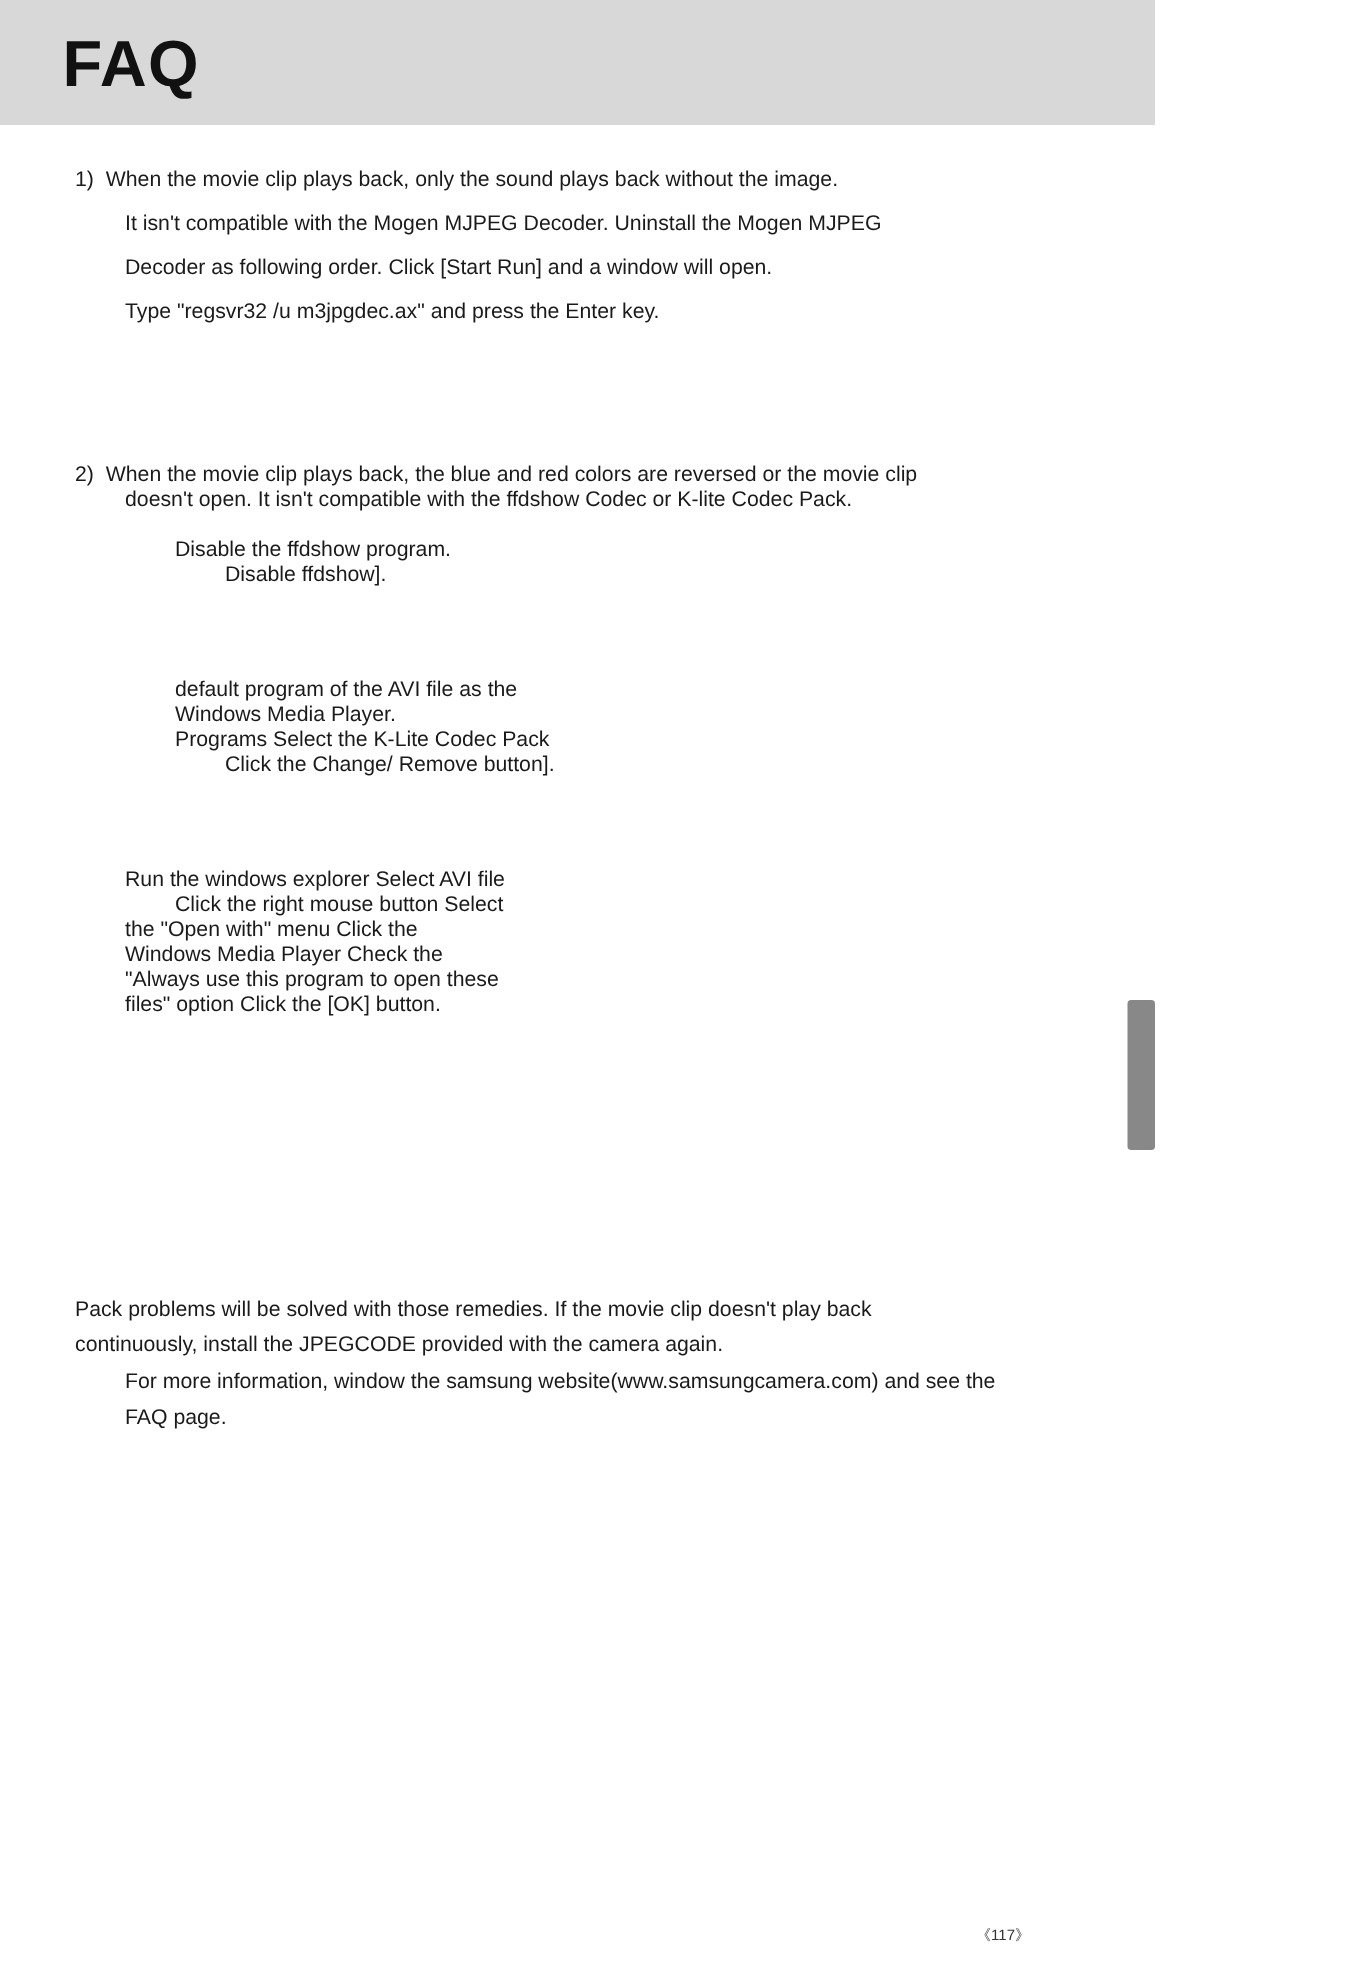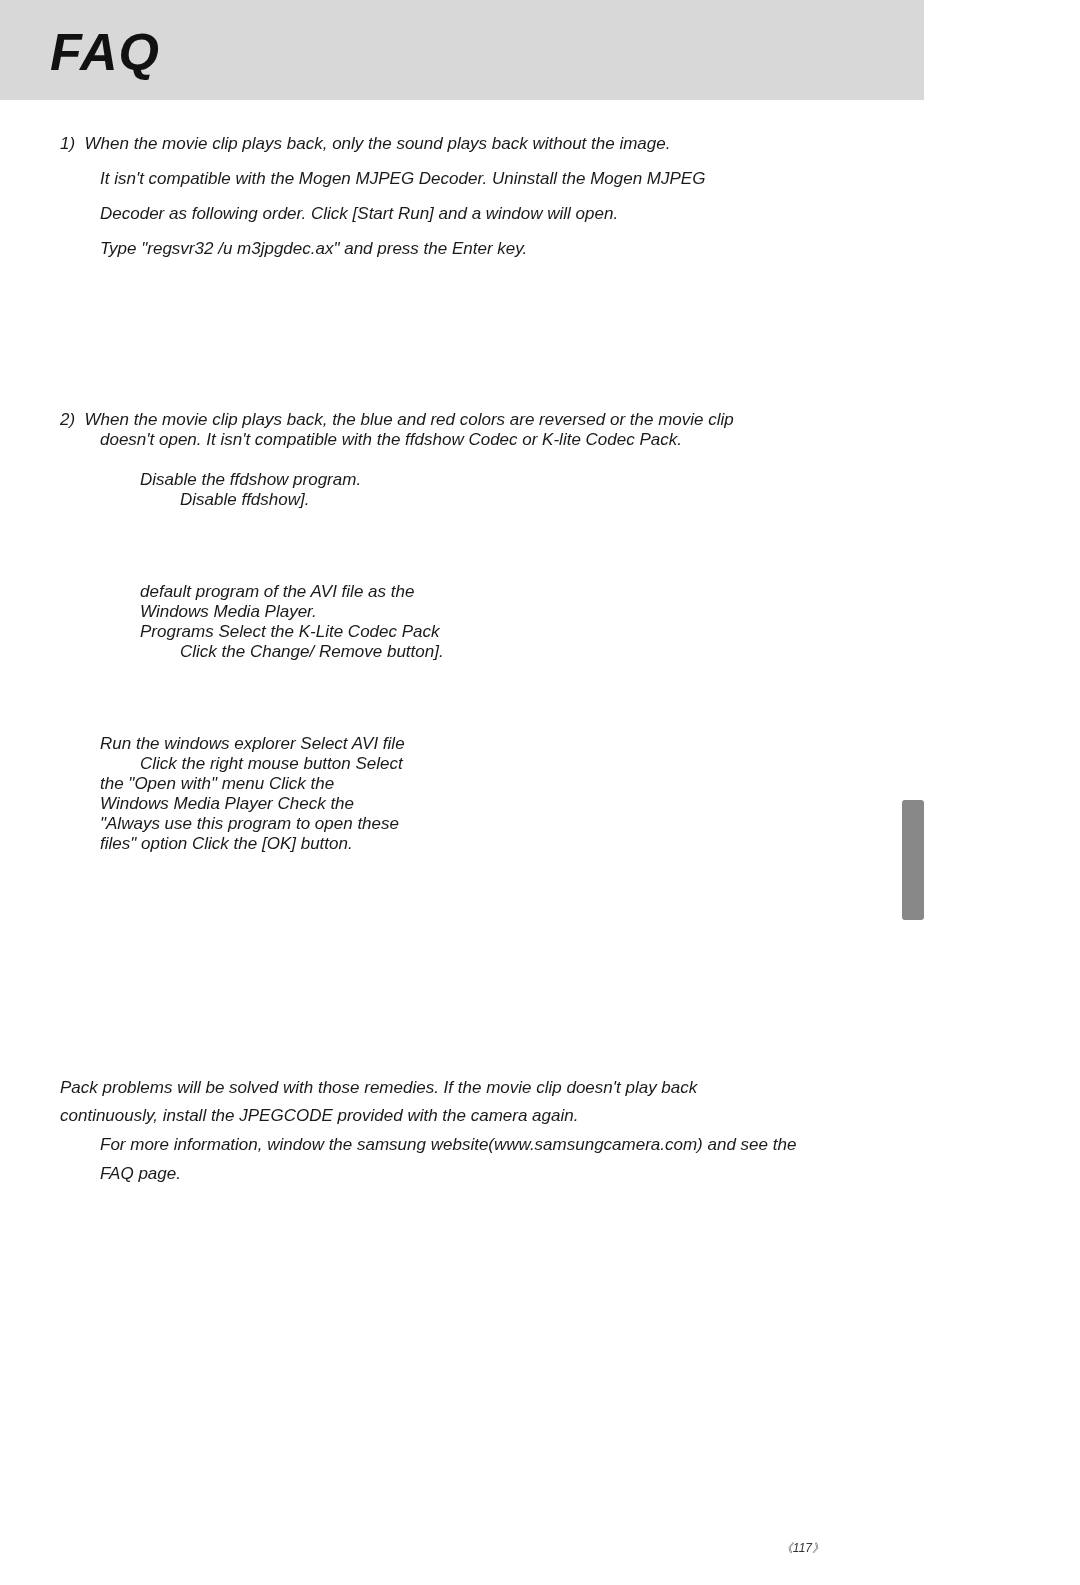--- a/index.html
+++ b/index.html
@@ -17,21 +17,20 @@
       color: #1a1a1a;
       position: relative;
     }
 
     .page-container {
       width: 924px;
       min-height: 1585px;
       background: #ffffff;
       position: relative;
       padding: 0;
-      font-style: italic;
     }
 
     .header-section {
       background: #d8d8d8;
       padding: 22px 50px 18px 50px;
       margin-bottom: 30px;
     }
 
     .faq-title {
       font-size: 52px;
@@ -61,21 +60,21 @@
 
     .indent-1 {
       padding-left: 40px;
     }
 
     .indent-2 {
       padding-left: 80px;
     }
 
     .item-1 {
-      margin-bottom: 66px;
+      margin-bottom: 26px;
     }
 
     .item-2 {
       margin-bottom: 30px;
     }
 
     .subsection {
       margin-top: 20px;
       margin-bottom: 20px;
     }

